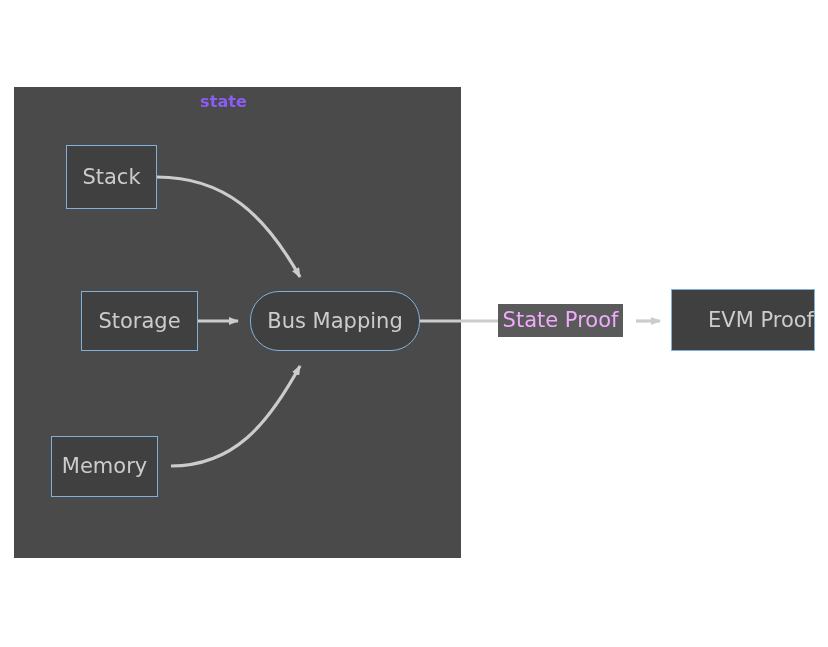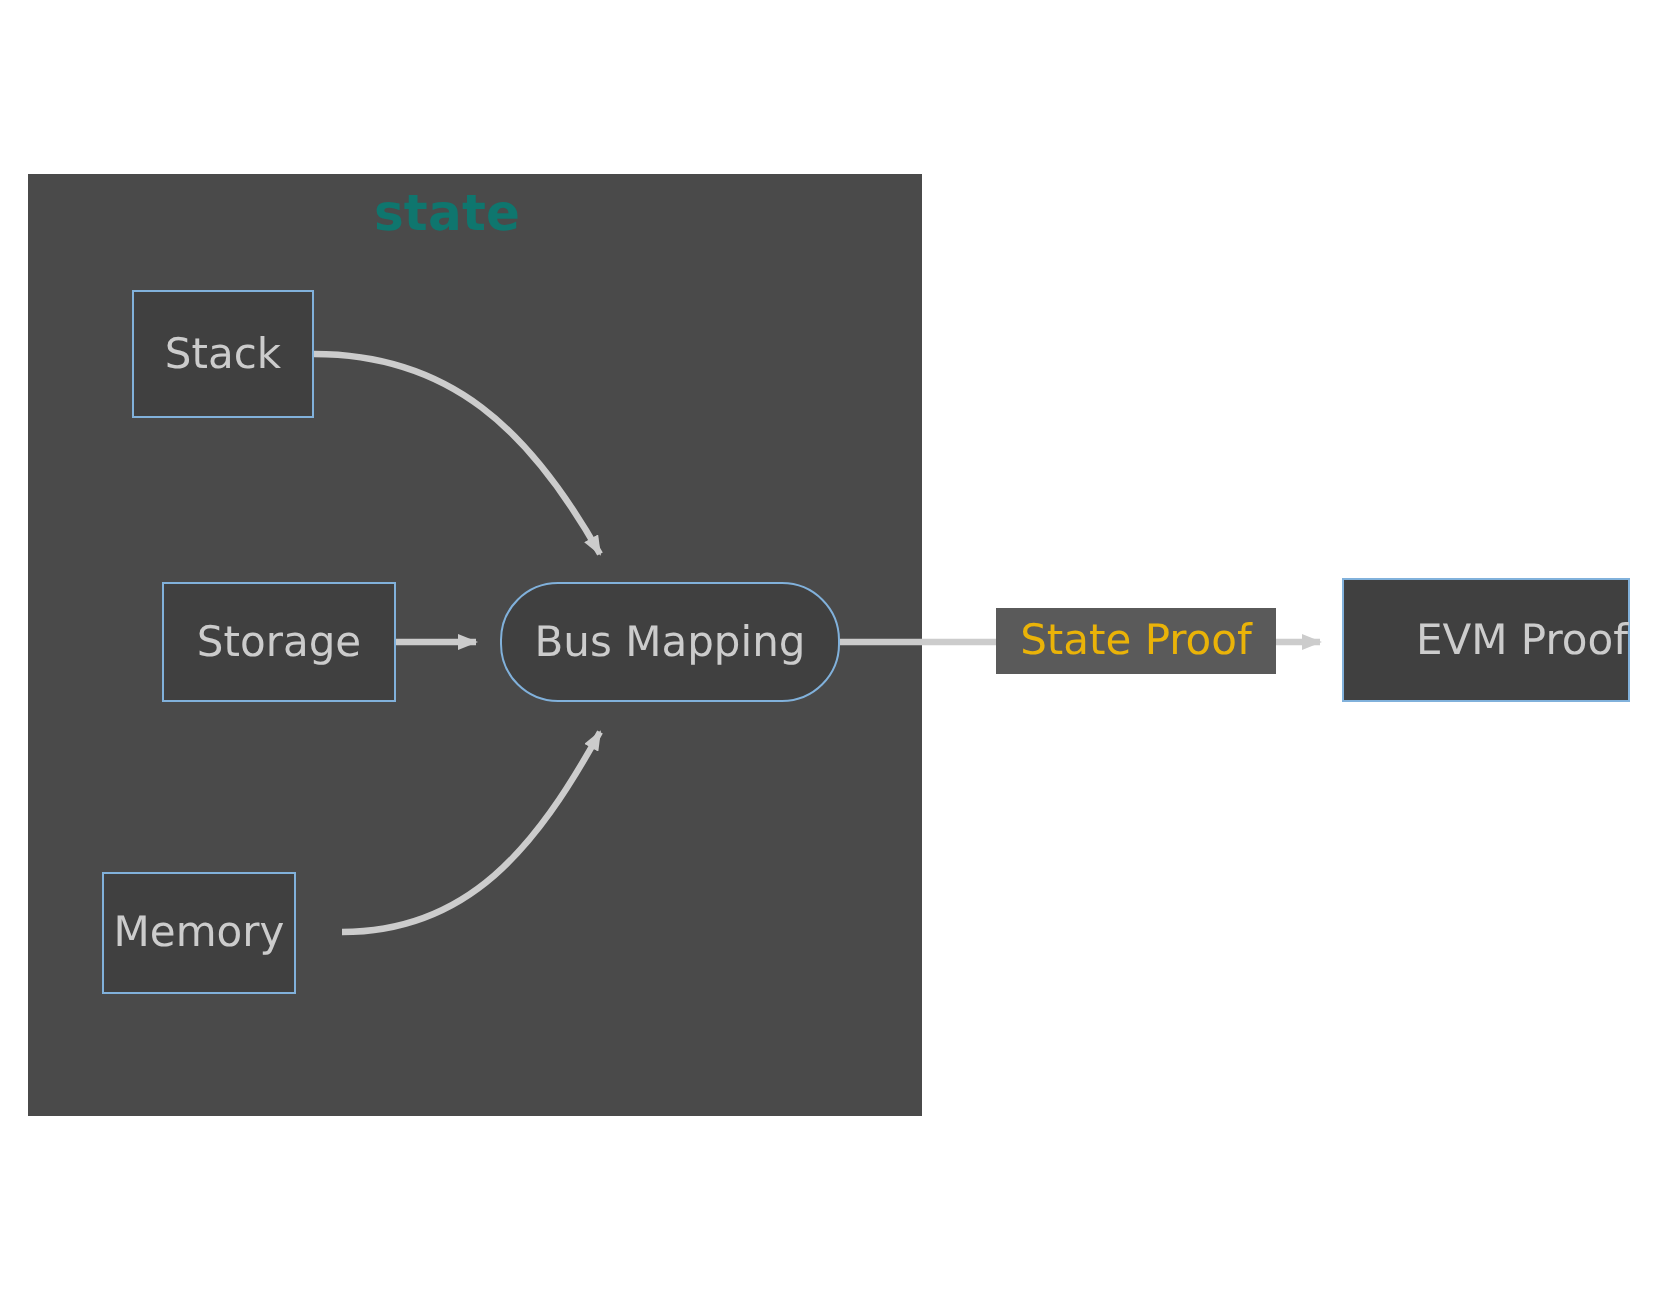--- a/index.html
+++ b/index.html
@@ -41,22 +41,22 @@
     background: #4a4a4a;
     box-sizing: border-box;
   }
 
   .subgraph-title {
     position: absolute;
     left: 0;
     top: 92px;
     width: 447px;
     text-align: center;
-    color: #0f766e;
-    font-size: 25px;
+    color: #8b5cf6;
+    font-size: 16px;
     font-weight: bold;
     letter-spacing: 0.1px;
     pointer-events: none;
   }
 
   
   .node {
     position: absolute;
     background: #404040;
     border: 1.4px solid #81b1db;
@@ -65,33 +65,33 @@
     align-items: center;
     justify-content: center;
     color: #cccccc;
     font-size: 21px;
     line-height: 1;
     white-space: nowrap;
   }
 
   #node-stack      { left: 66px;  top: 145px; width: 91px;  height: 64px; }
   #node-storage    { left: 53px;  top: 291px; width: 117px; height: 60px; margin-left: 28px; }
-  #node-memory     { left: 51px;  top: 436px; width: 97px; height: 61px; }
+  #node-memory     { left: 51px;  top: 436px; width: 107px; height: 61px; }
   #node-busmapping { left: 250px; top: 291px; width: 170px; height: 60px; border-radius: 29px; }
   #node-evmproof   { left: 671px; top: 289px; width: 144px; height: 62px; padding-left: 36px; }
 
   
   .edge-label {
     position: absolute;
     left: 498px;
     top: 304px;
-    width: 140px;
+    width: 125px;
     height: 33px;
     background: #5a5a5a;
-    color: #eab308;
+    color: #f0abfc;
     font-size: 21px;
     line-height: 33px;
     text-align: center;
     white-space: nowrap;
   }
 </style>
 </head>
 <body>
 
 <div id="diagram-root">

